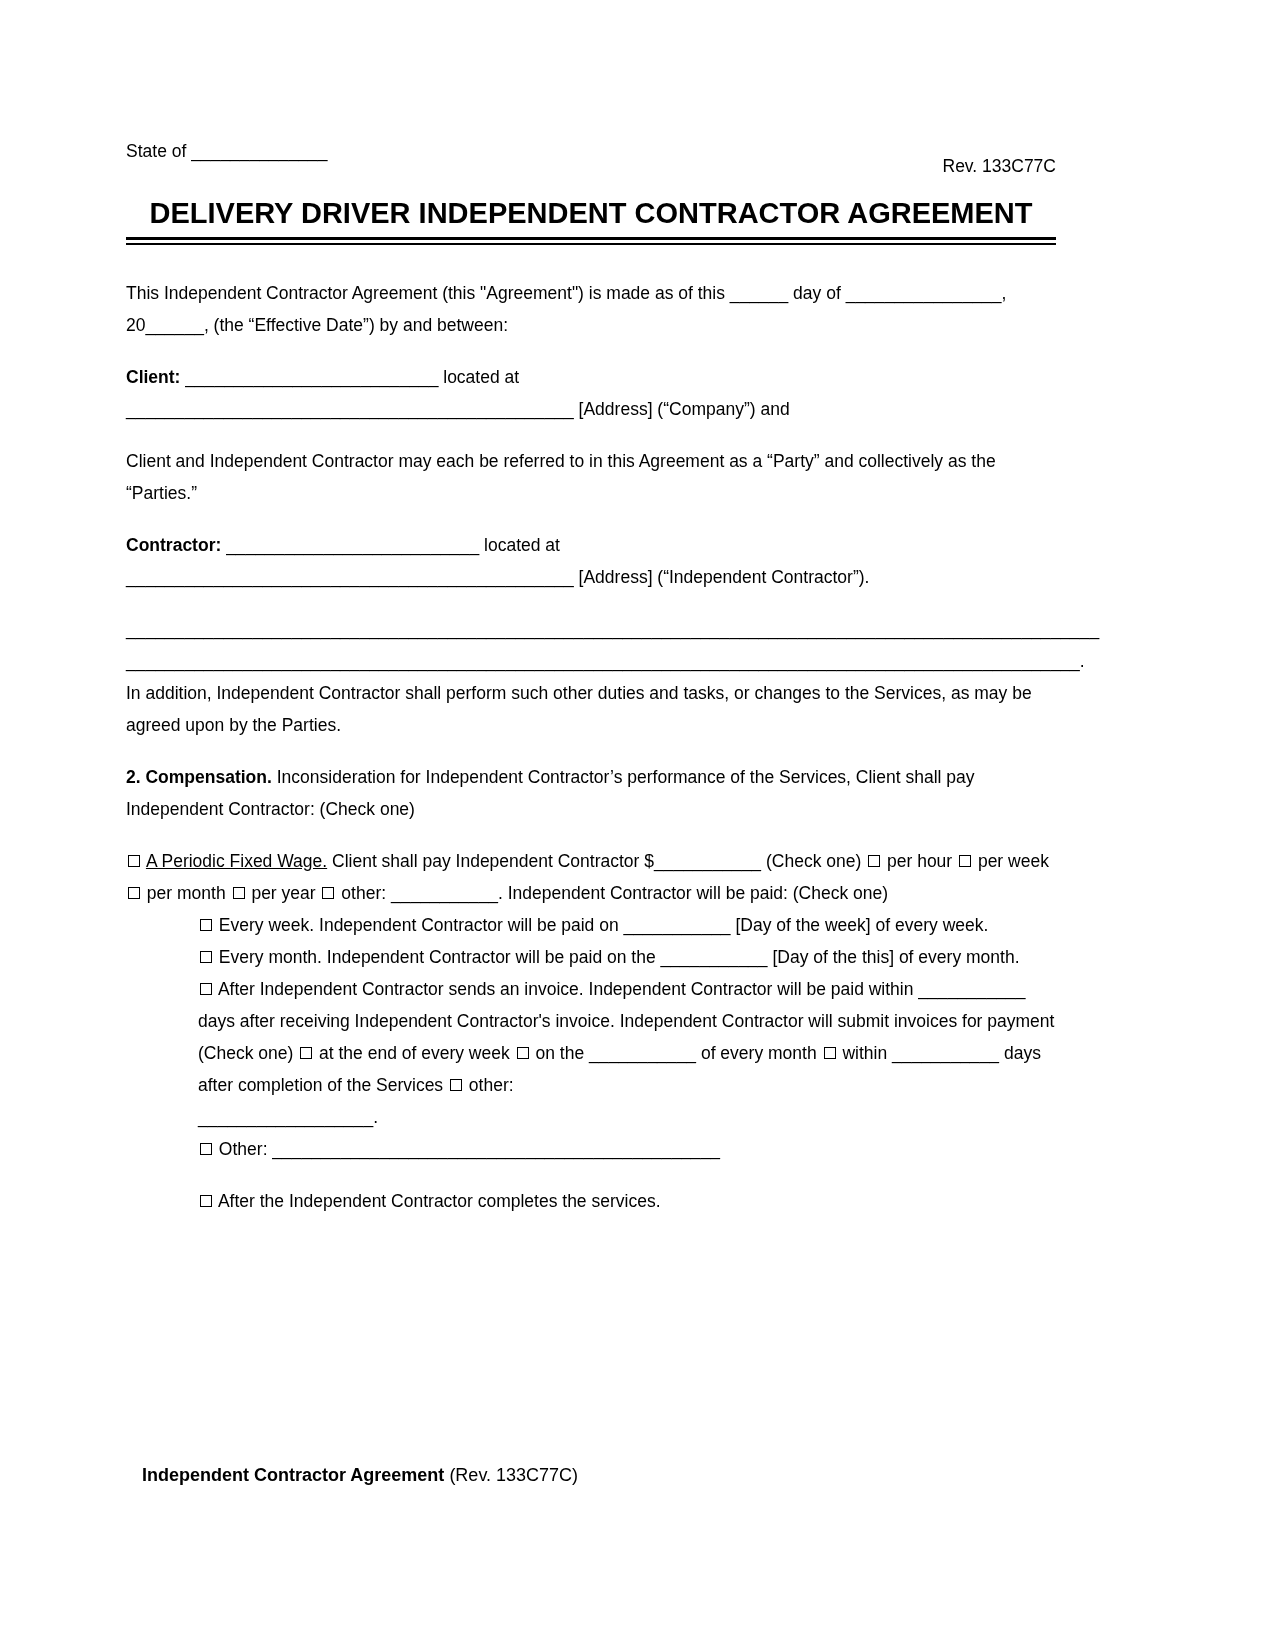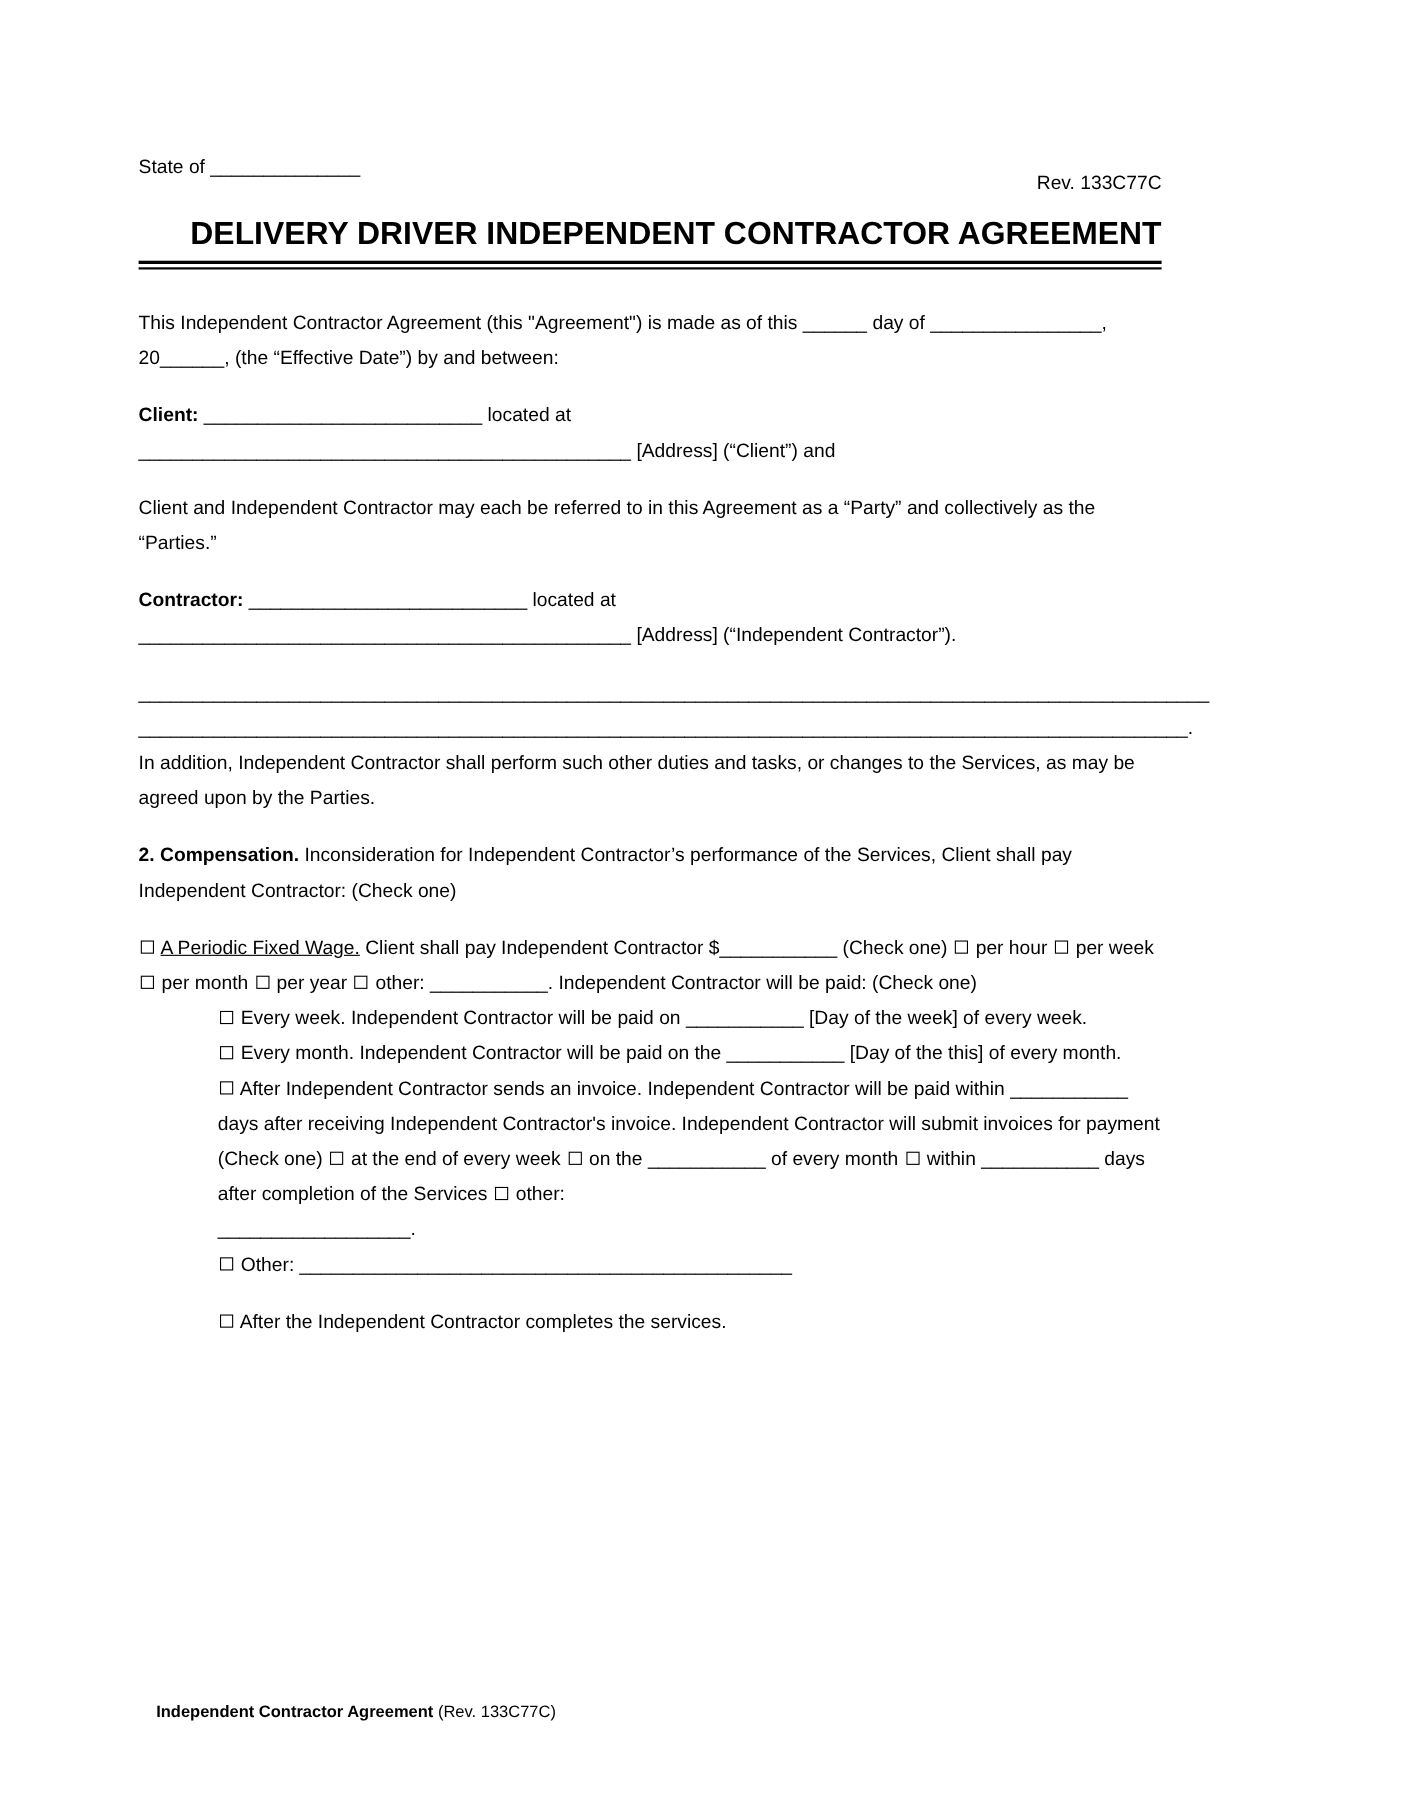--- a/index.html
+++ b/index.html
@@ -12,59 +12,59 @@
   .page{position:absolute;inset:0;background:#fff;}
   .content{
     position:absolute;left:126px;top:140px;width:930px;
     font-size:17.5px;line-height:32px;
   }
   .header-row{display:flex;justify-content:space-between;align-items:flex-start;}
   .state{line-height:22px;}
   .rev{line-height:22px;margin-top:15px;}
   .title{
     font-size:29px;line-height:44px;font-weight:bold;
-    text-align:right;margin:14px 0 2px 0;
+    text-align:center;margin:14px 0 2px 0;
   }
   .double-rule{
     height:3px;border-top:3px solid #000;border-bottom:2px solid #000;
     margin:0 0 32px 0;
   }
   .block{margin:0 0 20px 0;}
   .tight{margin:0;}
   .indent{margin-left:72px;}
   .seg-b{font-weight:bold;}
   .seg-u{text-decoration:underline;}
   .seg-bl{white-space:nowrap;}
   .cb{
     display:inline-block;width:12px;height:12px;
     border:1.5px solid #000;box-sizing:border-box;
     background:#fff;vertical-align:0px;margin:0 2px;
   }
   .footer{
-    position:absolute;left:142px;top:1546px;
-    font-size:15px;line-height:22px;
+    position:absolute;left:142px;top:1464px;
+    font-size:18px;line-height:22px;
   }
 </style>
 </head>
 <body>
 
 <div class="page">
   <div class="content">
 
     <div class="header-row">
       <div class="state"><span class="seg-t">State of </span><span class="seg-bl">______________</span></div>
       <div class="rev">Rev. 133C77C</div>
     </div>
 
     <h1 class="title">DELIVERY DRIVER INDEPENDENT CONTRACTOR AGREEMENT</h1>
     <div class="double-rule"></div>
 
     <div class="block"><span class="seg-t">This Independent Contractor Agreement (this "Agreement") is made as of this </span><span class="seg-bl">______</span><span class="seg-t"> day of </span><span class="seg-bl">________________</span><span class="seg-t">, 20</span><span class="seg-bl">______</span><span class="seg-t">, (the “Effective Date”) by and between:</span></div>
 
-    <div class="block"><span class="seg-b">Client: </span><span class="seg-bl">__________________________</span><span class="seg-t"> located at</span><br><span class="seg-bl">______________________________________________</span><span class="seg-t"> [Address] (“Client”) and</span></div>
+    <div class="block"><span class="seg-b">Client: </span><span class="seg-bl">__________________________</span><span class="seg-t"> located at</span><br><span class="seg-bl">______________________________________________</span><span class="seg-t"> [Address] (“Company”) and</span></div>
 
     <div class="block"><span class="seg-t">Client and Independent Contractor may each be referred to in this Agreement as a “Party” and collectively as the “Parties.”</span></div>
 
     <div class="block"><span class="seg-b">Contractor: </span><span class="seg-bl">__________________________</span><span class="seg-t"> located at</span><br><span class="seg-bl">______________________________________________</span><span class="seg-t"> [Address] (“Independent Contractor”).</span></div>
 
     <div class="tight"><span class="seg-bl">____________________________________________________________________________________________________</span></div>
     <div class="tight"><span class="seg-bl">__________________________________________________________________________________________________</span><span class="seg-t">.</span></div>
     <div class="block"><span class="seg-t">In addition, Independent Contractor shall perform such other duties and tasks, or changes to the Services, as may be agreed upon by the Parties.</span></div>
 
     <div class="block"><span class="seg-b">2. Compensation.</span><span class="seg-t"> Inconsideration for Independent Contractor’s performance of the Services, Client shall pay Independent Contractor: (Check one)</span></div>

